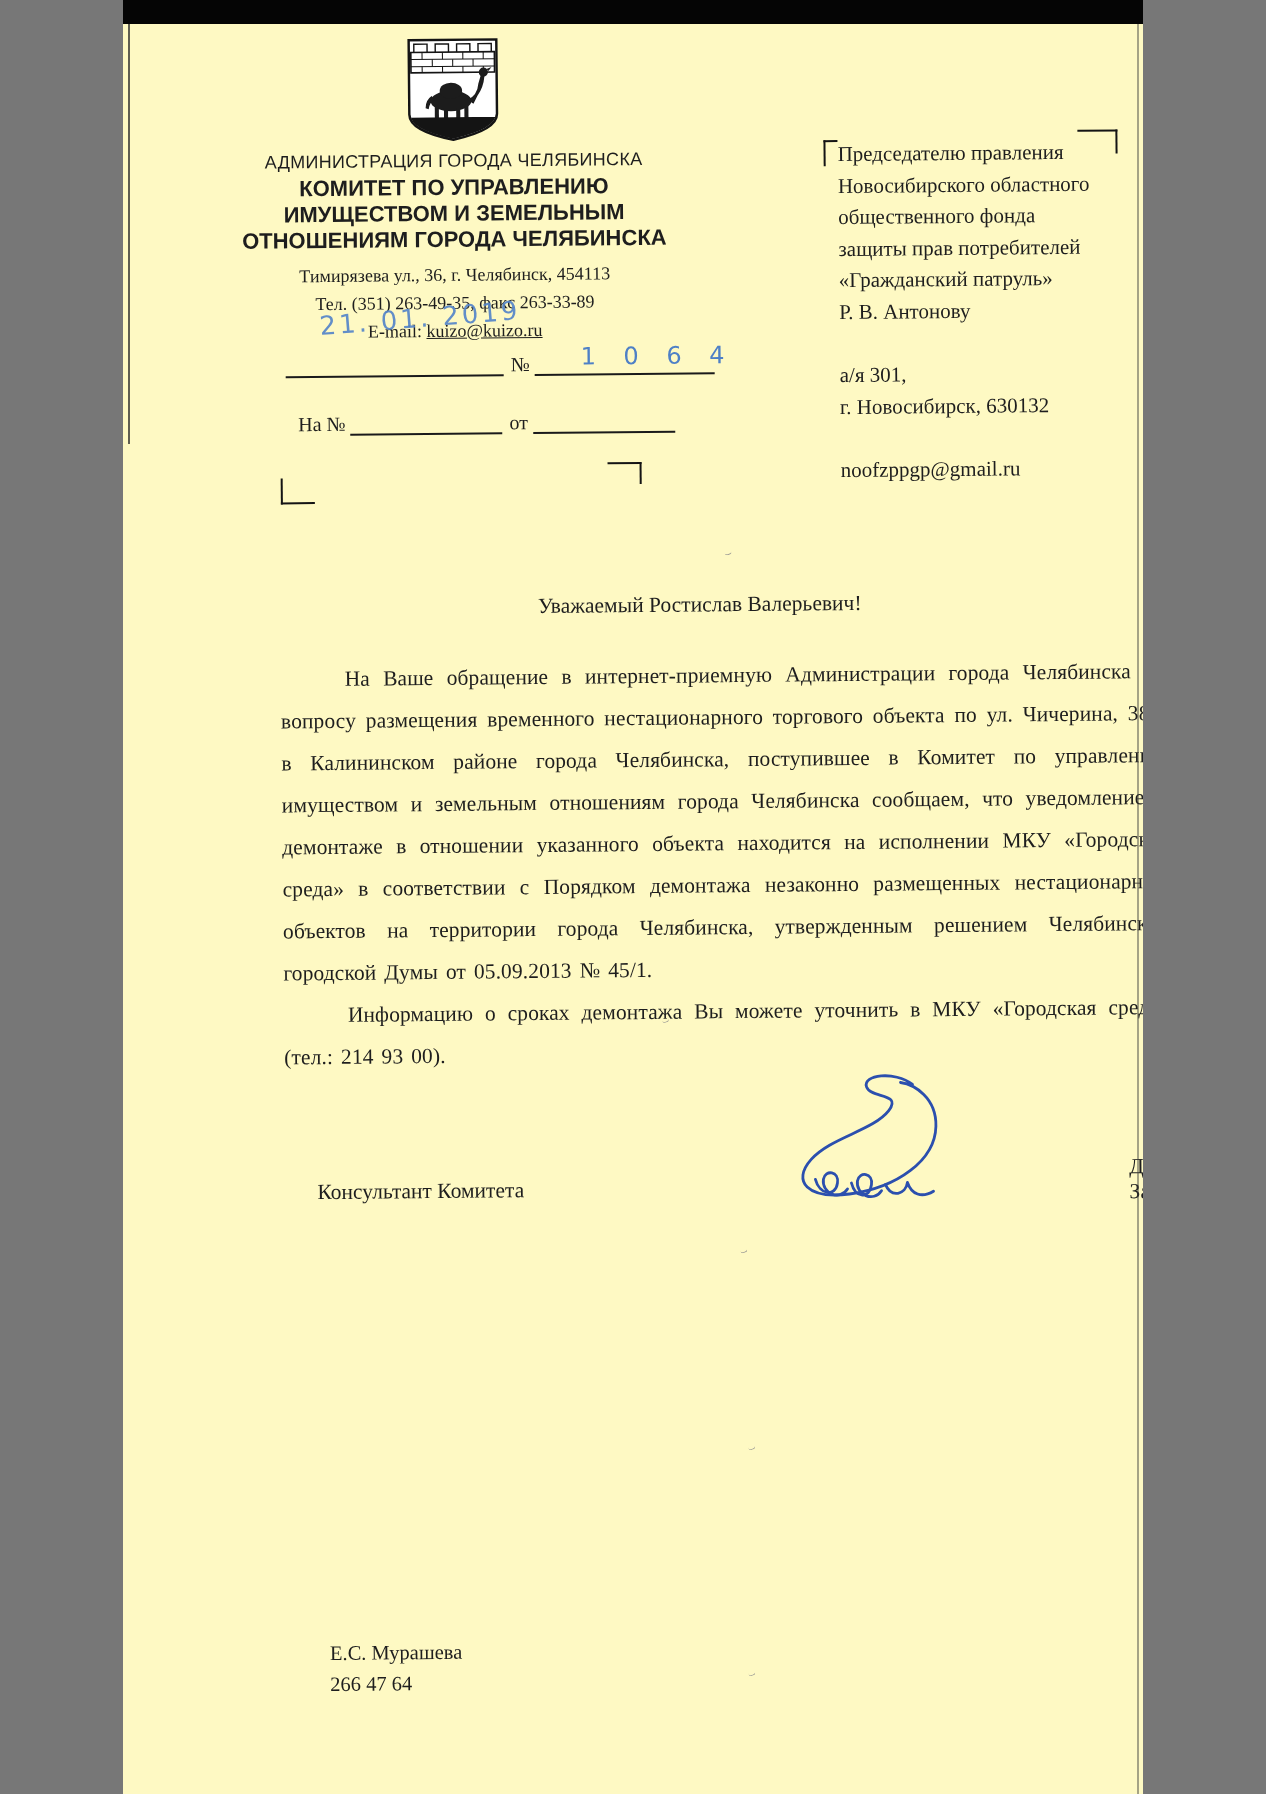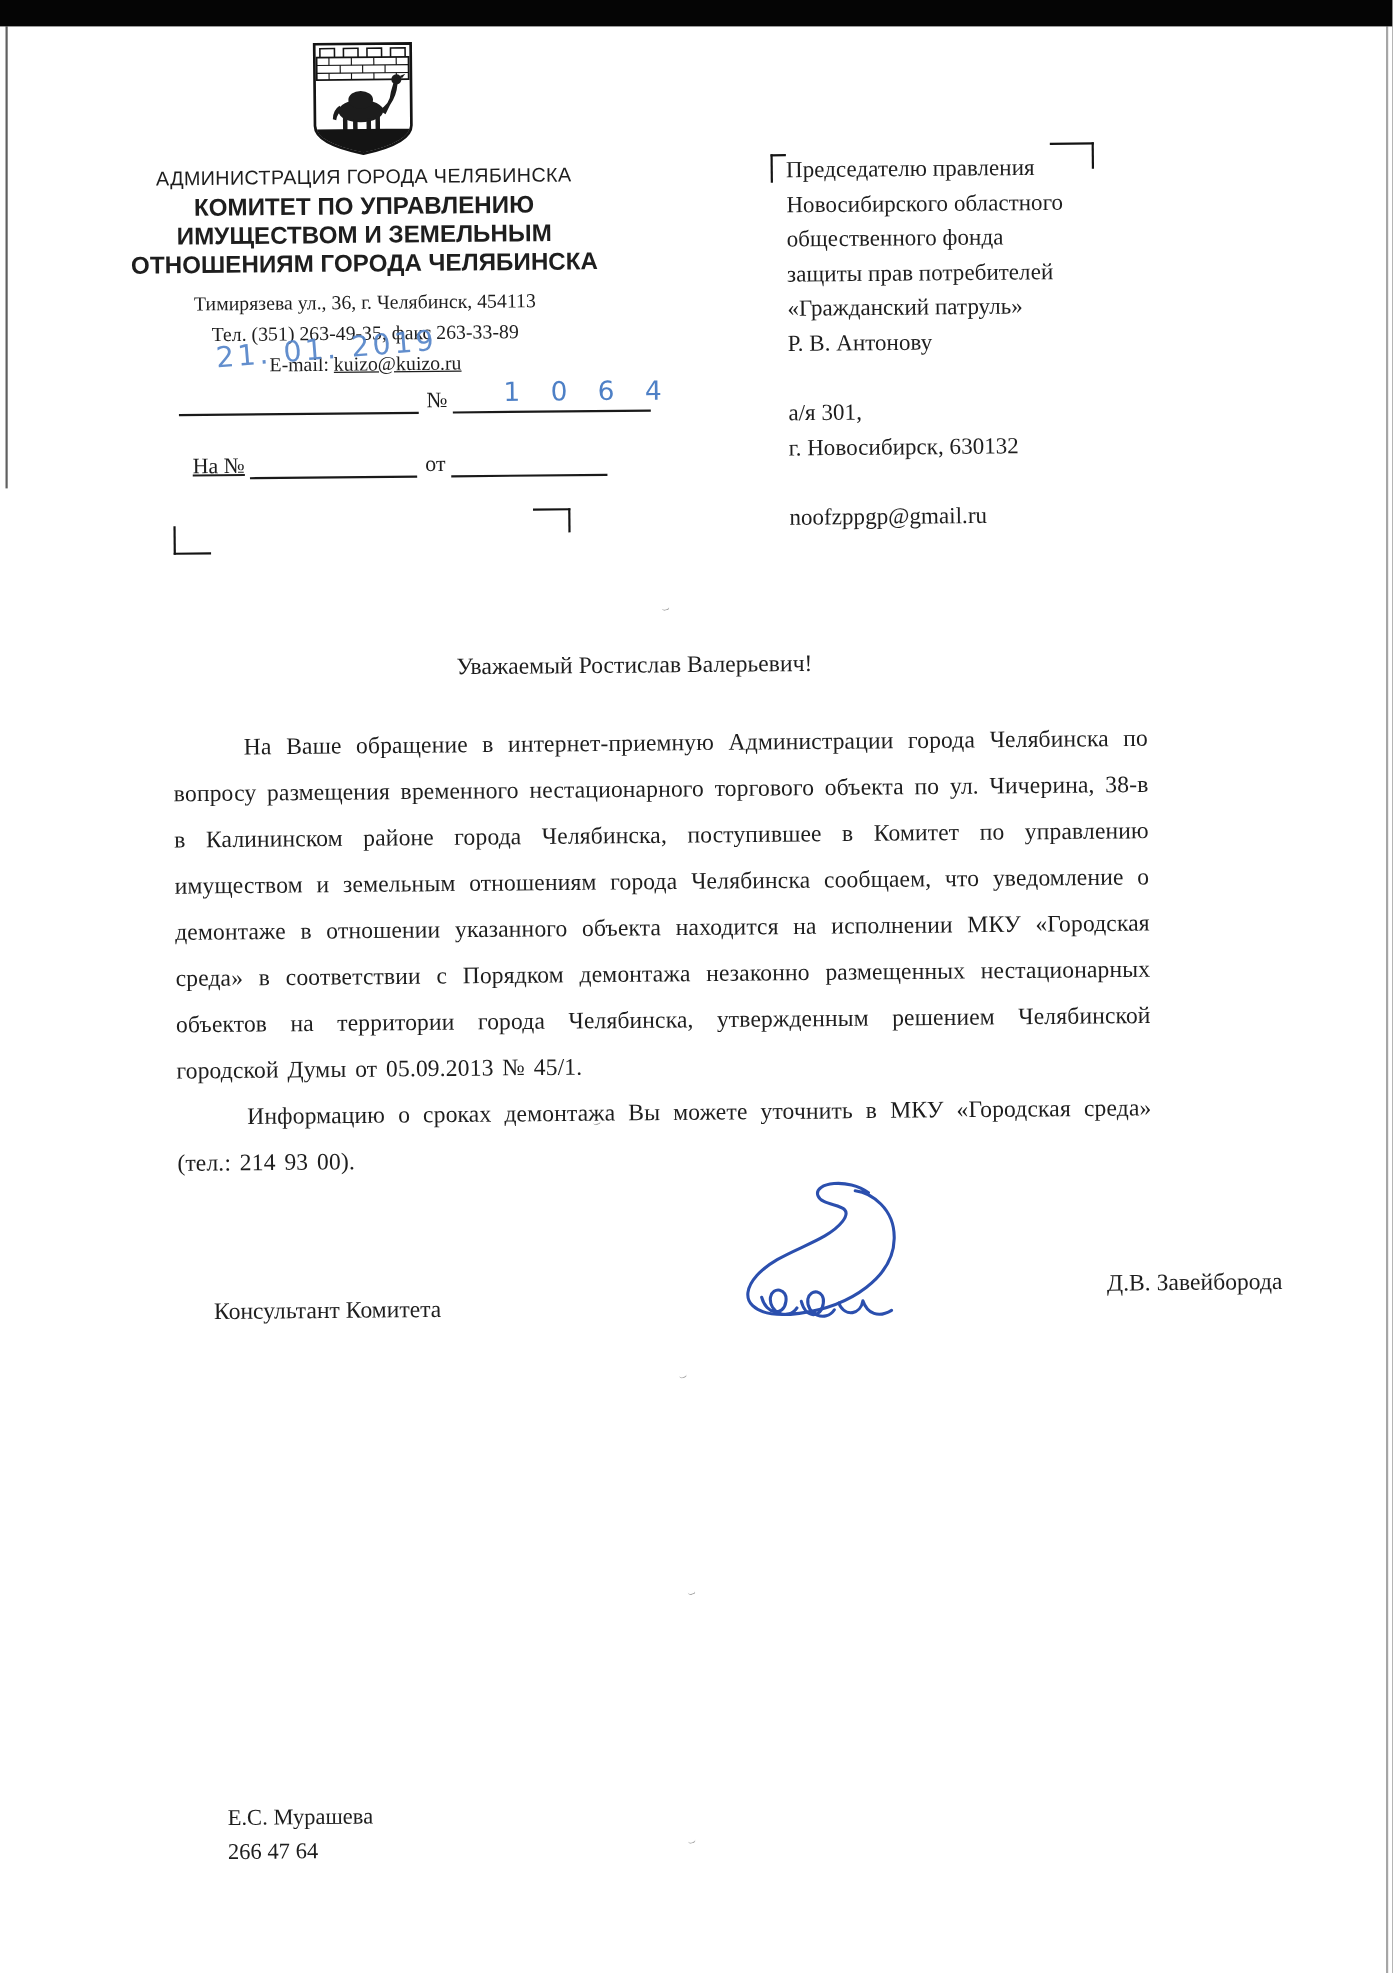--- a/index.html
+++ b/index.html
@@ -1,18 +1,18 @@
 <!DOCTYPE html>
 <html><head>
 <meta charset="utf-8">
 <style>
   html,body { margin:0; padding:0; background:#777; }
   .page {
-    position:relative; width:1266px; height:1794px; margin:0 auto;
-    background:#ffffff; overflow:hidden;
+    position:relative; width:1020px; height:1794px; margin:0 auto;
+    background:#fef9c3; overflow:hidden;
     font-family:"Liberation Serif", serif; color:#1e1e1e;
   }
   .topbar { position:absolute; top:0; left:0; width:1266px; height:24px; background:#050505; z-index:6; }
   .edge { position:absolute; z-index:5; }
   .edge-left  { left:5px; top:24px; width:2px; height:420px; background:#2b2b2b; opacity:.75; }
   .edge-right { right:4px; top:24px; width:2px; height:1770px; background:#3a3a3a; opacity:.45; }
 
   .tilt { position:absolute; inset:0; transform:rotate(-0.55deg); transform-origin:620px 720px; }
 
   
@@ -40,21 +40,21 @@
   
   .form-row { position:absolute; display:flex; align-items:flex-end; font-size:20px; }
   .row1 { left:166px; top:348px; }
   .row2 { left:178px; top:406px; }
   .blank { display:inline-block; border-bottom:2px solid #1a1a1a; height:24px; position:relative; }
   .b1 { width:218px; }
   .b2 { width:180px; }
   .b3 { width:152px; }
   .b4 { width:142px; }
   .lbl { padding:0 5px 0 7px; line-height:24px; white-space:nowrap; }
-  .lbl.first { padding-left:0;text-decoration:underline; }
+  .lbl.first { padding-left:0; }
 
   
   .mark { position:absolute; }
   .mark-tl { left:706px; top:141px; width:12px; height:24px; border-left:2.5px solid #141414; border-top:2.5px solid #141414; }
   .mark-tr { left:960px; top:133px; width:38px; height:22px; border-top:2.5px solid #141414; border-right:2.5px solid #141414; }
   .mark-bl { left:160px; top:474px; width:32px; height:24px; border-left:2.5px solid #141414; border-bottom:2.5px solid #141414; }
   .mark-br { left:487px; top:461px; width:32px; height:20px; border-top:2.5px solid #141414; border-right:2.5px solid #141414; }
 
   .recipient { position:absolute; left:720px; top:140px; width:345px; font-size:21px; line-height:31.5px; }
   .recipient .gap { margin-top:32px; }

